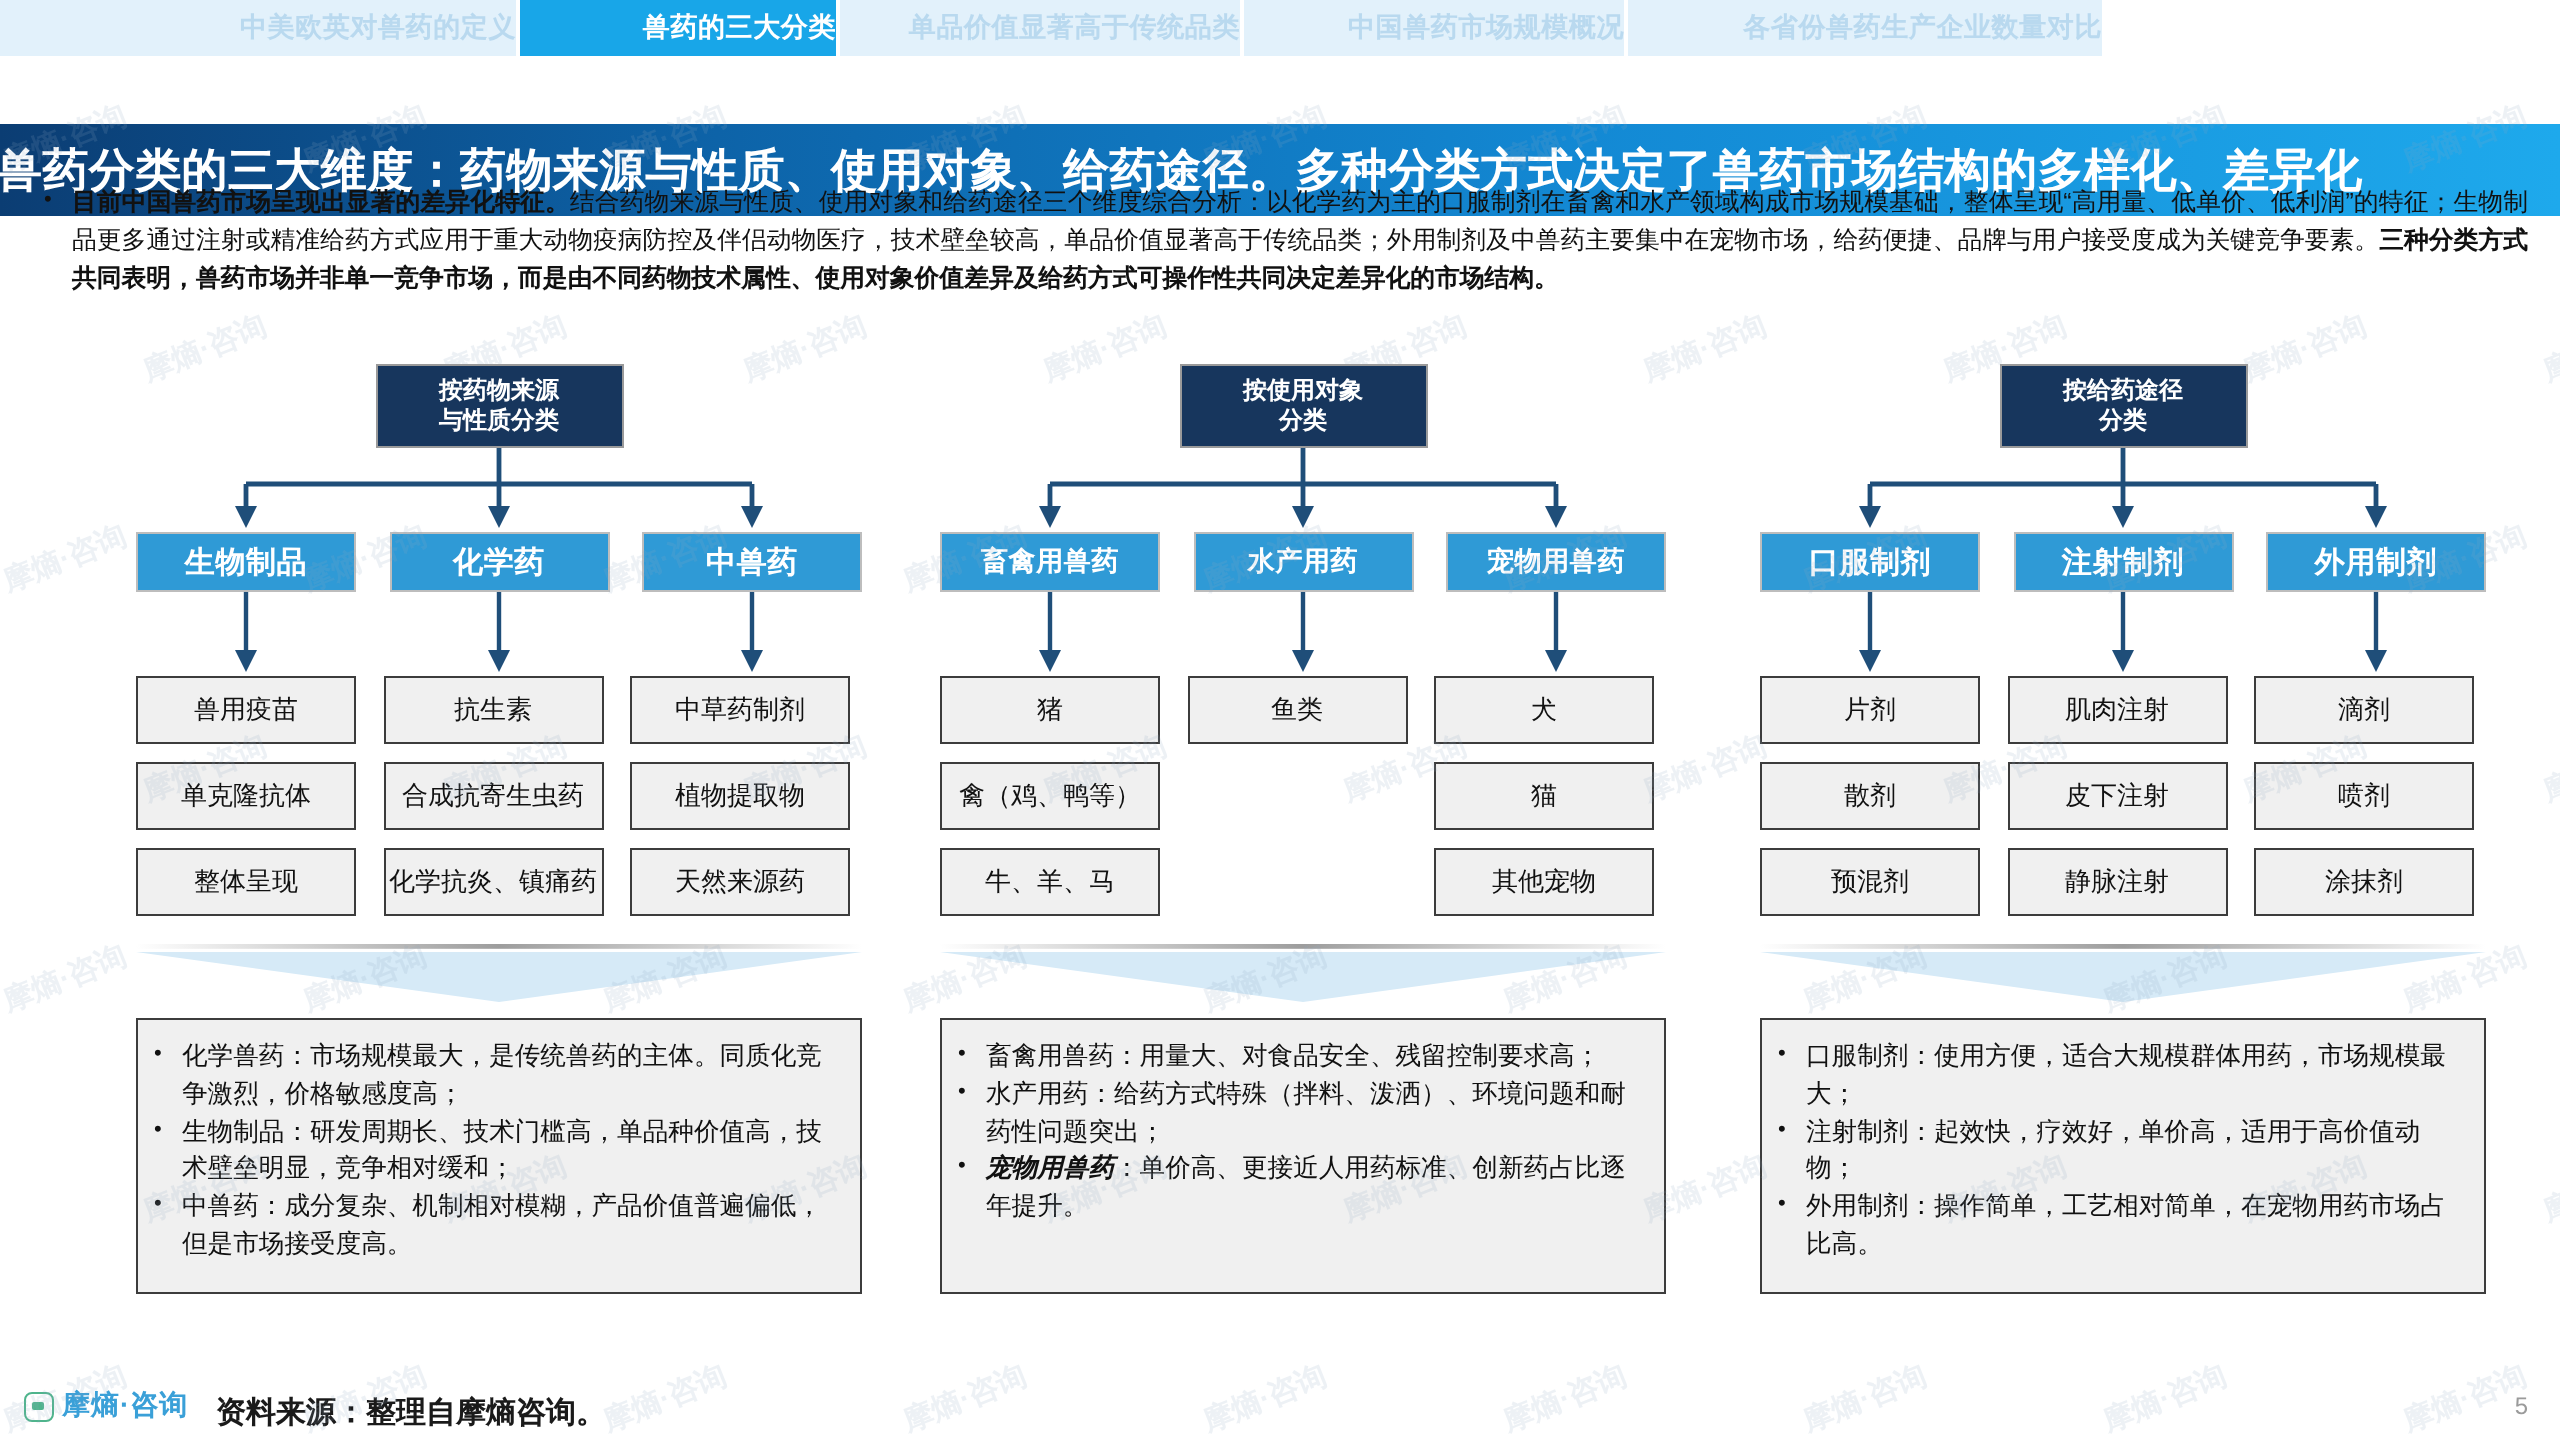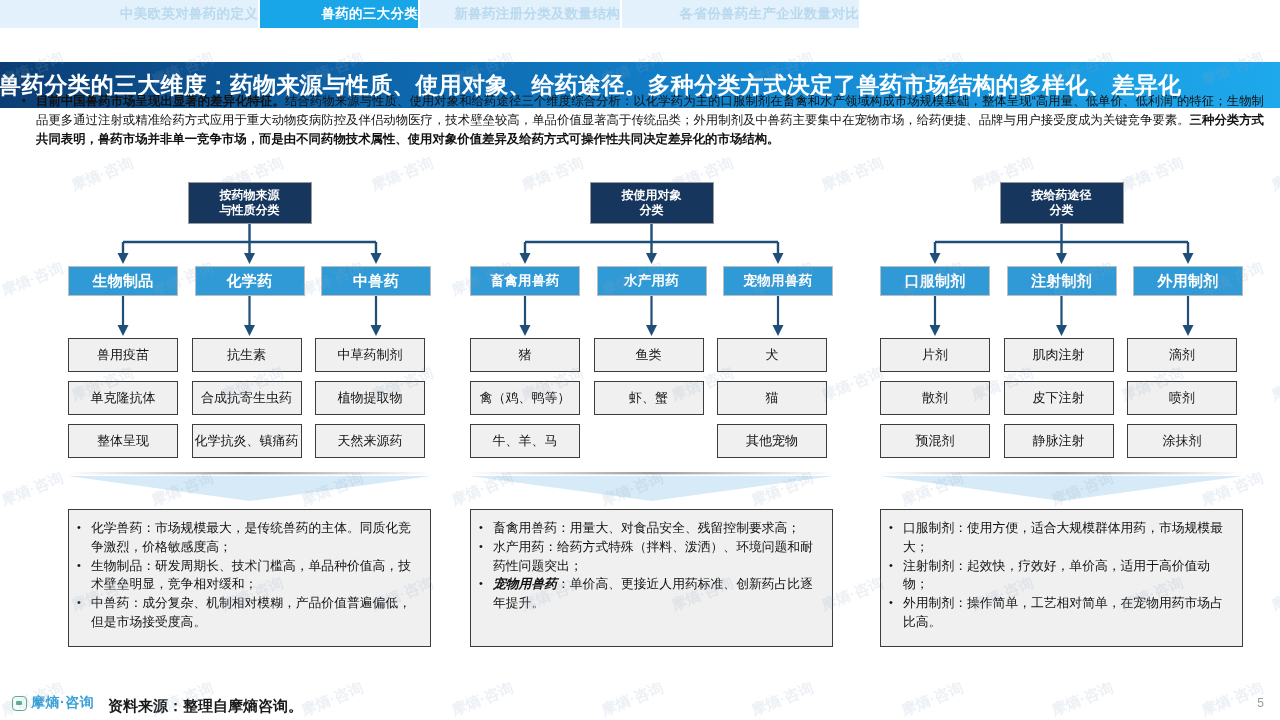--- a/index.html
+++ b/index.html
@@ -244,21 +244,24 @@
 <div id="slide">
 
   <div class="tabbar">
     <div class="tab t0">
         <span>中美欧英对兽药的定义</span>
       </div>
     <div class="tab t1">
         <span>兽药的三大分类</span>
       </div>
     <div class="tab t2">
-        <span>新兽药注册分类及数量结构</span>
+        <span>单品价值显著高于传统品类</span>
+      </div>
+    <div class="tab t3">
+        <span>中国兽药市场规模概况</span>
       </div>
     <div class="tab t4">
         <span>各省份兽药生产企业数量对比</span>
       </div>
     <div class="tabbar-filler"></div>
   </div>
 
   <div class="banner">
     <div class="banner-text">兽药分类的三大维度：药物来源与性质、使用对象、给药途径。多种分类方式决定了兽药市场结构的多样化、差异化</div>
   </div>
@@ -366,21 +369,20 @@
         <polygon points="308,40 302.5,29 313.5,29" fill="#1f4e79"></polygon>
       </svg>
     </div>
     <div class="items-row">
       <div class="item">猪</div>
       <div class="item">鱼类</div>
       <div class="item">犬</div>
     </div>
     <div class="items-row">
       <div class="item">禽（鸡、鸭等）</div>
-      <div class="item">虾、蟹</div>
       <div class="item">猫</div>
     </div>
     <div class="items-row">
       <div class="item">牛、羊、马</div>
       <div class="item">其他宠物</div>
     </div>
     <div class="chev-wrap">
       <svg width="363" height="42" viewBox="0 0 363 42">
         <defs>
           <linearGradient id="gl1" x1="0" y1="0" x2="1" y2="0">

